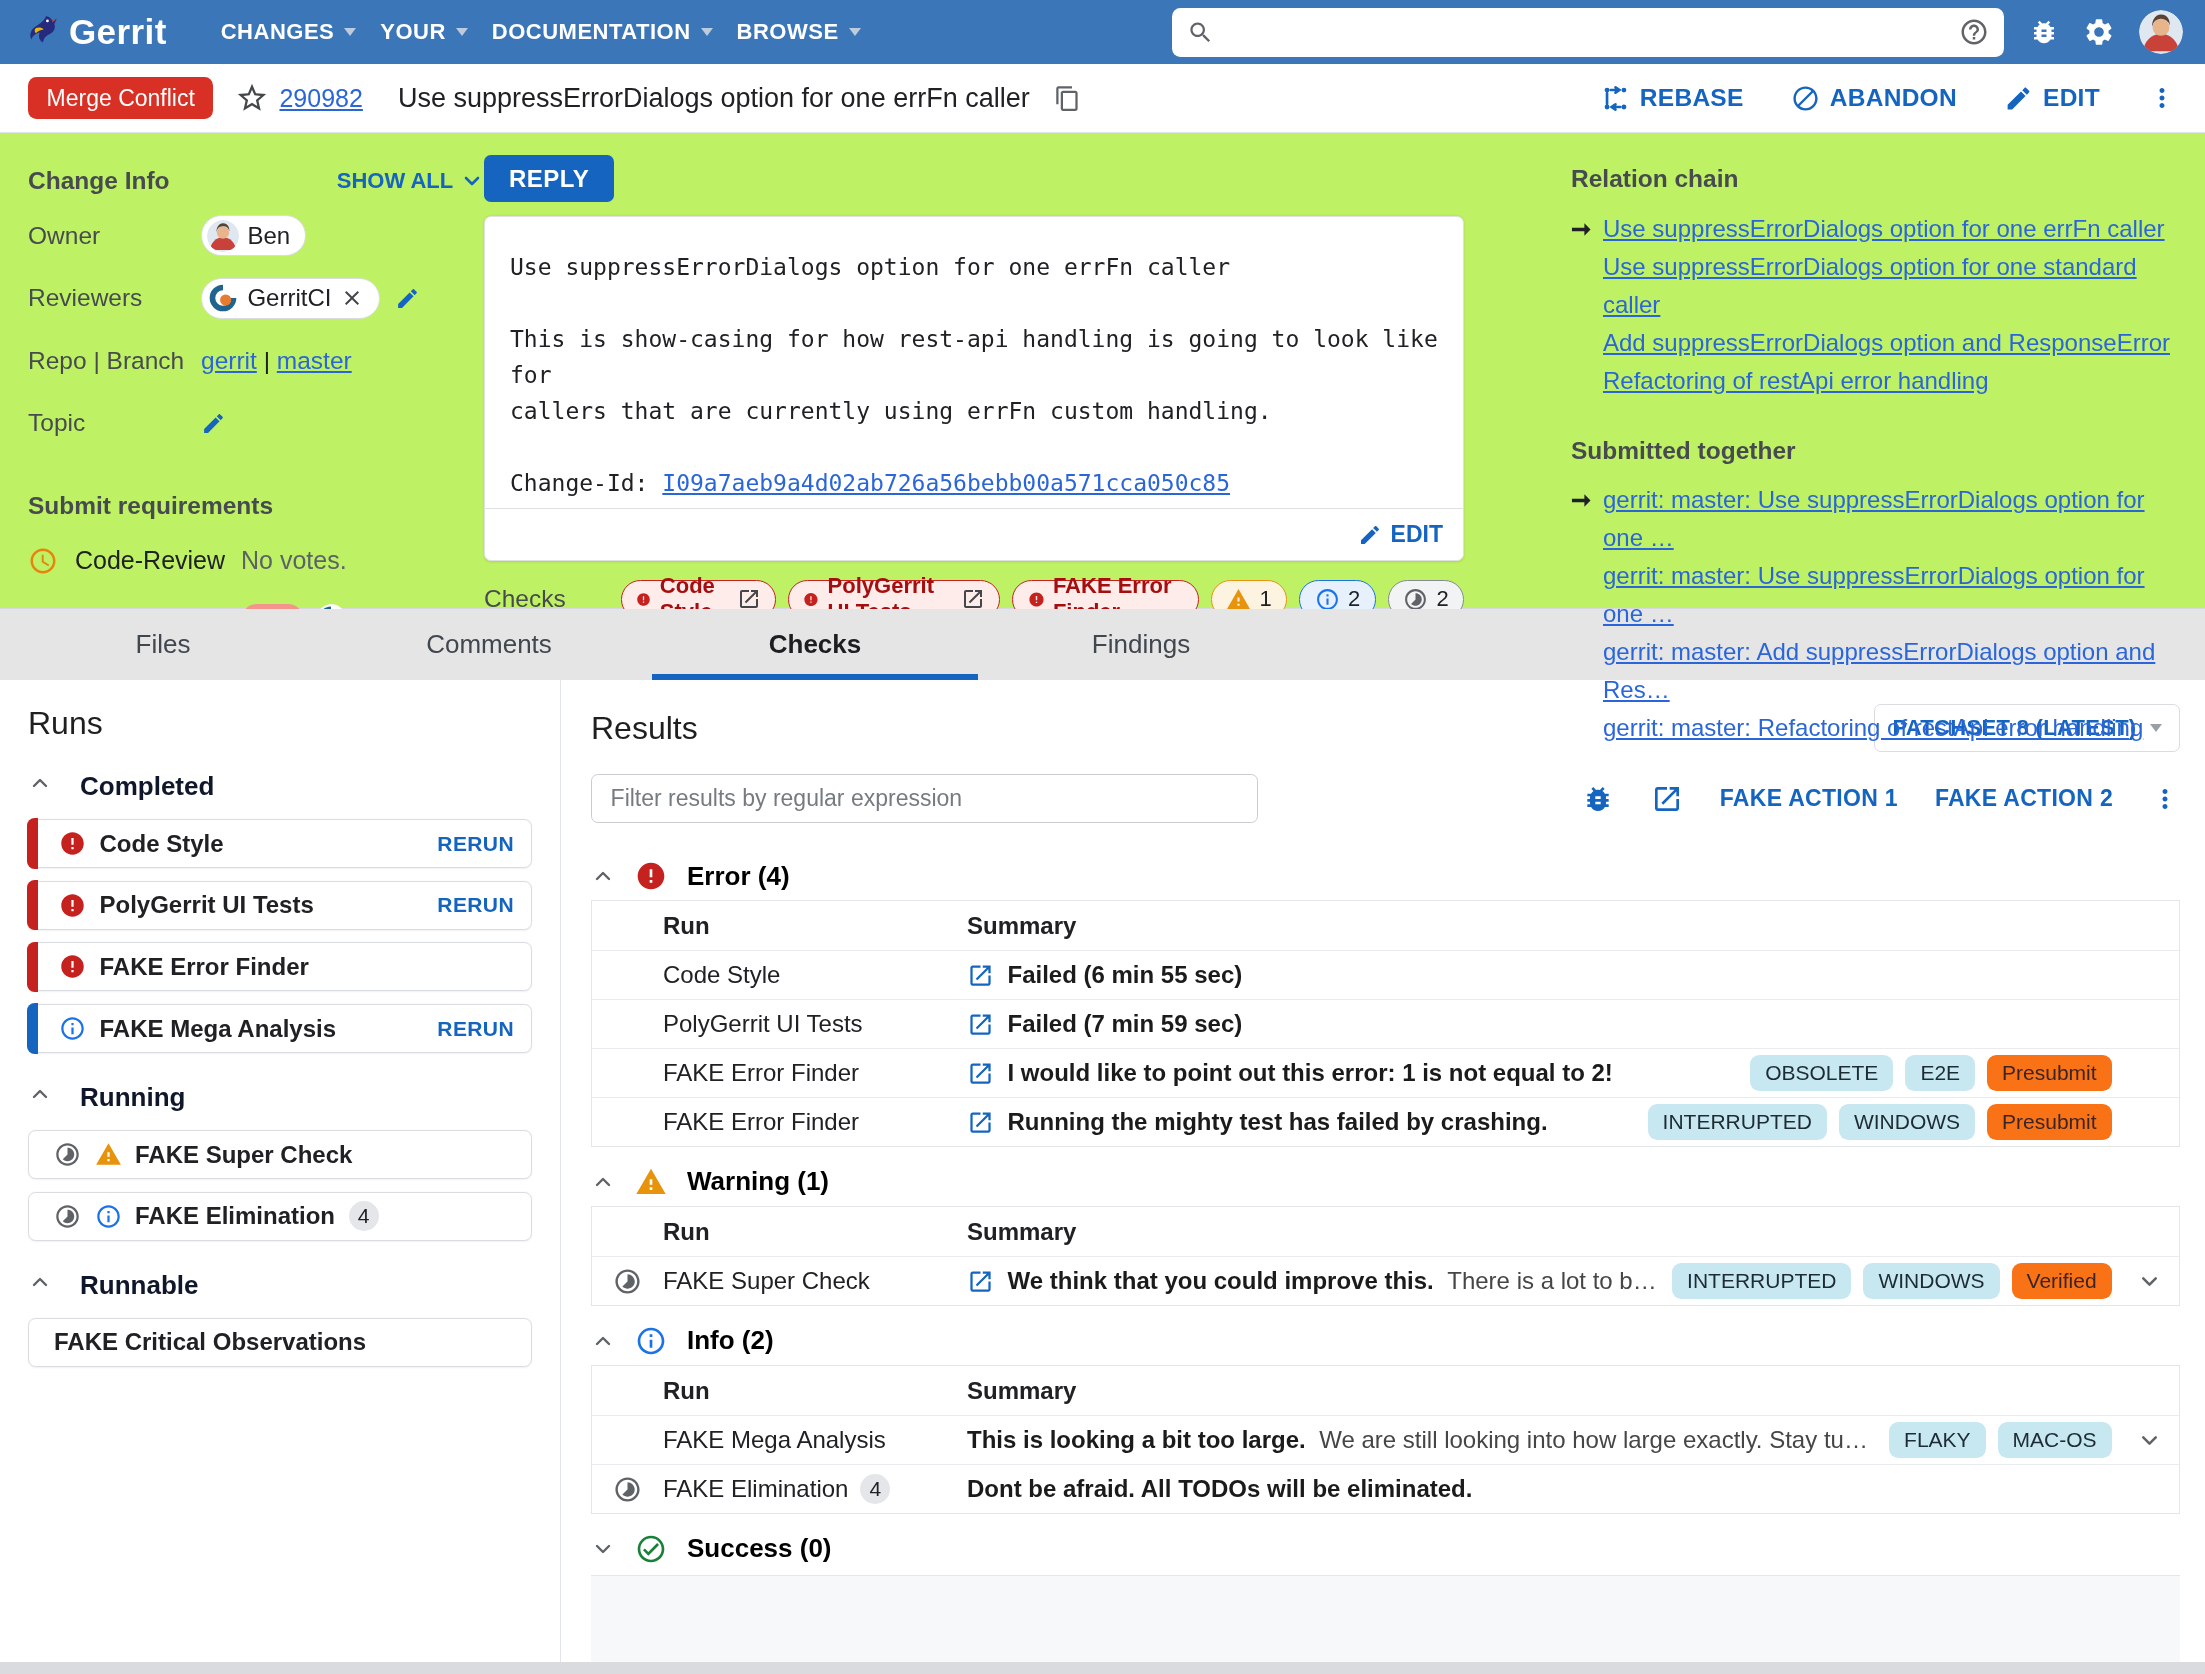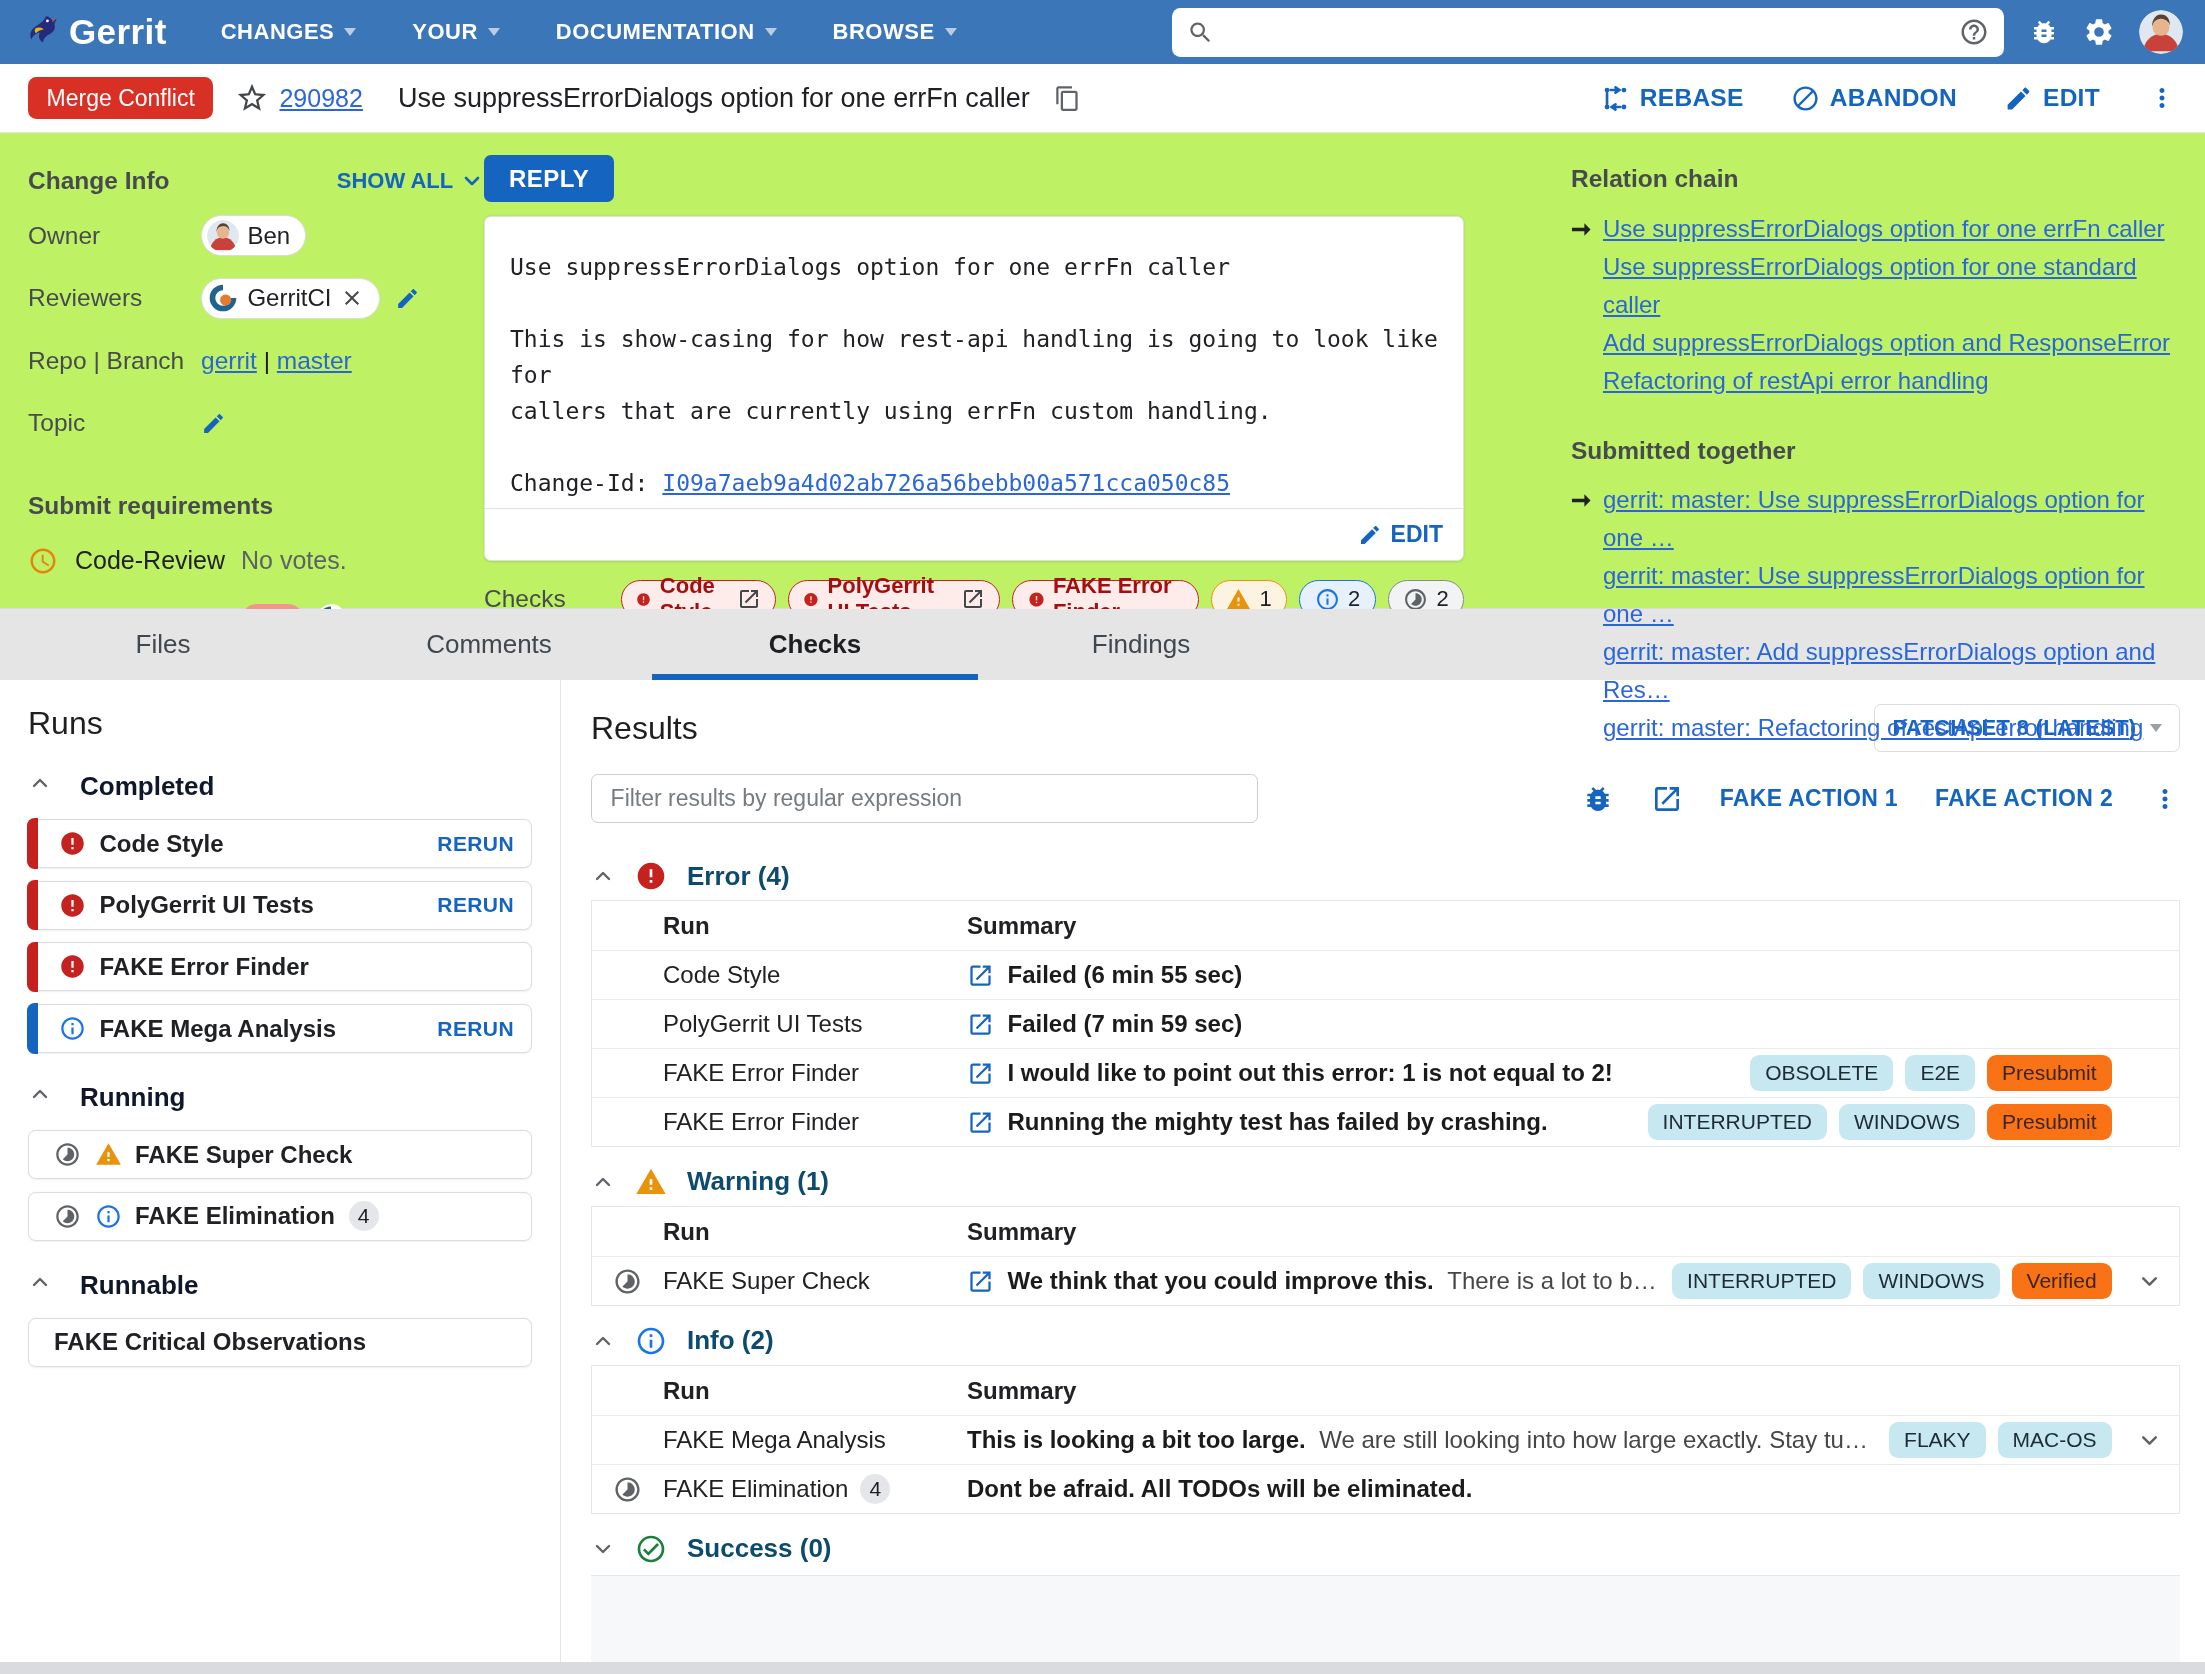--- a/index.html
+++ b/index.html
@@ -4,21 +4,21 @@
 <style>
   * { margin:0; padding:0; box-sizing:border-box; }
   html,body { width:2205px; height:1675px; overflow:hidden; background:#fff;
     font-family:"Liberation Sans", sans-serif; color:#202124; }
   .page { width:2205px; height:1675px; display:flex; flex-direction:column; }
 
   
   .topbar { height:64px; background:#3b76b8; display:flex; align-items:center; padding:0 22px; flex:none; }
   .logo-wrap { display:flex; align-items:center; gap:10px; margin-right:54px; }
   .logo-text { color:#fff; font-size:35px; font-weight:bold; letter-spacing:0.4px; }
-  .nav { display:flex; gap:56px; align-items:center; }
+  .nav { display:flex; gap:24px; align-items:center; }
   .nav-item { display:flex; align-items:center; gap:10px; color:#fff; font-size:22px; font-weight:bold; letter-spacing:0.5px; cursor:pointer; }
   .tri-down { width:0; height:0; border-left:6.8px solid transparent; border-right:6.8px solid transparent; border-top:8.4px solid #bccbdd; }
   .searchbox { margin-left:auto; width:832px; height:49px; background:#fff; border-radius:8.4px; display:flex; align-items:center; padding:0 15px; gap:12px; }
   .searchbox input { flex:1; border:none; outline:none; font-size:24px; font-family:inherit; }
   .help-badge { flex:none; }
   .topbar-icons { display:flex; align-items:center; gap:24px; margin-left:25px; }
 
   svg { display:block; }
   .i28{width:24px;height:24px} .i30{width:25px;height:25px} .i32{width:27px;height:27px}
   .i34{width:29px;height:29px} .i36{width:30px;height:30px} .i38{width:32px;height:32px}
@@ -110,21 +110,21 @@
   .patchset-btn .tri { border-top-color:#9aa0a6; }
   .filter-row { display:flex; align-items:center; margin-top:22px; }
   .filter-input { width:667px; height:49px; border:1.7px solid #c9cdd1; border-radius:6.8px; padding:0 18.6px; font-size:23px; font-family:inherit; color:#202124; outline:none; background:#fff; }
   .filter-input::placeholder { color:#767b80; }
   .results-actions { margin-left:auto; display:flex; align-items:center; gap:37px; color:#1565c0; }
   .ract { font-size:23px; font-weight:bold; letter-spacing:0.3px; cursor:pointer; }
   .icbtn { cursor:pointer; }
 
   .section-head { display:flex; align-items:center; gap:20px; margin-top:37px; }
   .section-head.tight { margin-top:18.6px; }
-  .section-label { font-size:26px; color:#0c4a6e; font-weight:bold; }
+  .section-label { font-size:26px; color:#000000; font-weight:bold; }
   .res-table { margin-top:8.4px; border:1.7px solid #e4e7ea; background:#fff; }
   .trow { display:grid; grid-template-columns:71px 304px 1fr 59px; align-items:center; min-height:49px; }
   .trow + .trow { border-top:1.7px solid #e9ebee; }
   .th { font-size:24px; font-weight:bold; color:#202124; }
   .cell-icon { justify-self:center; color:#5f6368; }
   .run-cell { font-size:24px; color:#202124; display:flex; align-items:center; gap:12px; }
   .sum-cell { display:flex; align-items:center; gap:13.5px; padding-right:8.4px; min-width:0; }
   .sum-cell .extlink { color:#1565c0; flex:none; cursor:pointer; }
   .sum-primary { font-size:24px; font-weight:bold; color:#1b1b1b; white-space:nowrap; }
   .sum-secondary { font-size:24px; color:#444746; white-space:nowrap; overflow:hidden; text-overflow:ellipsis; }

